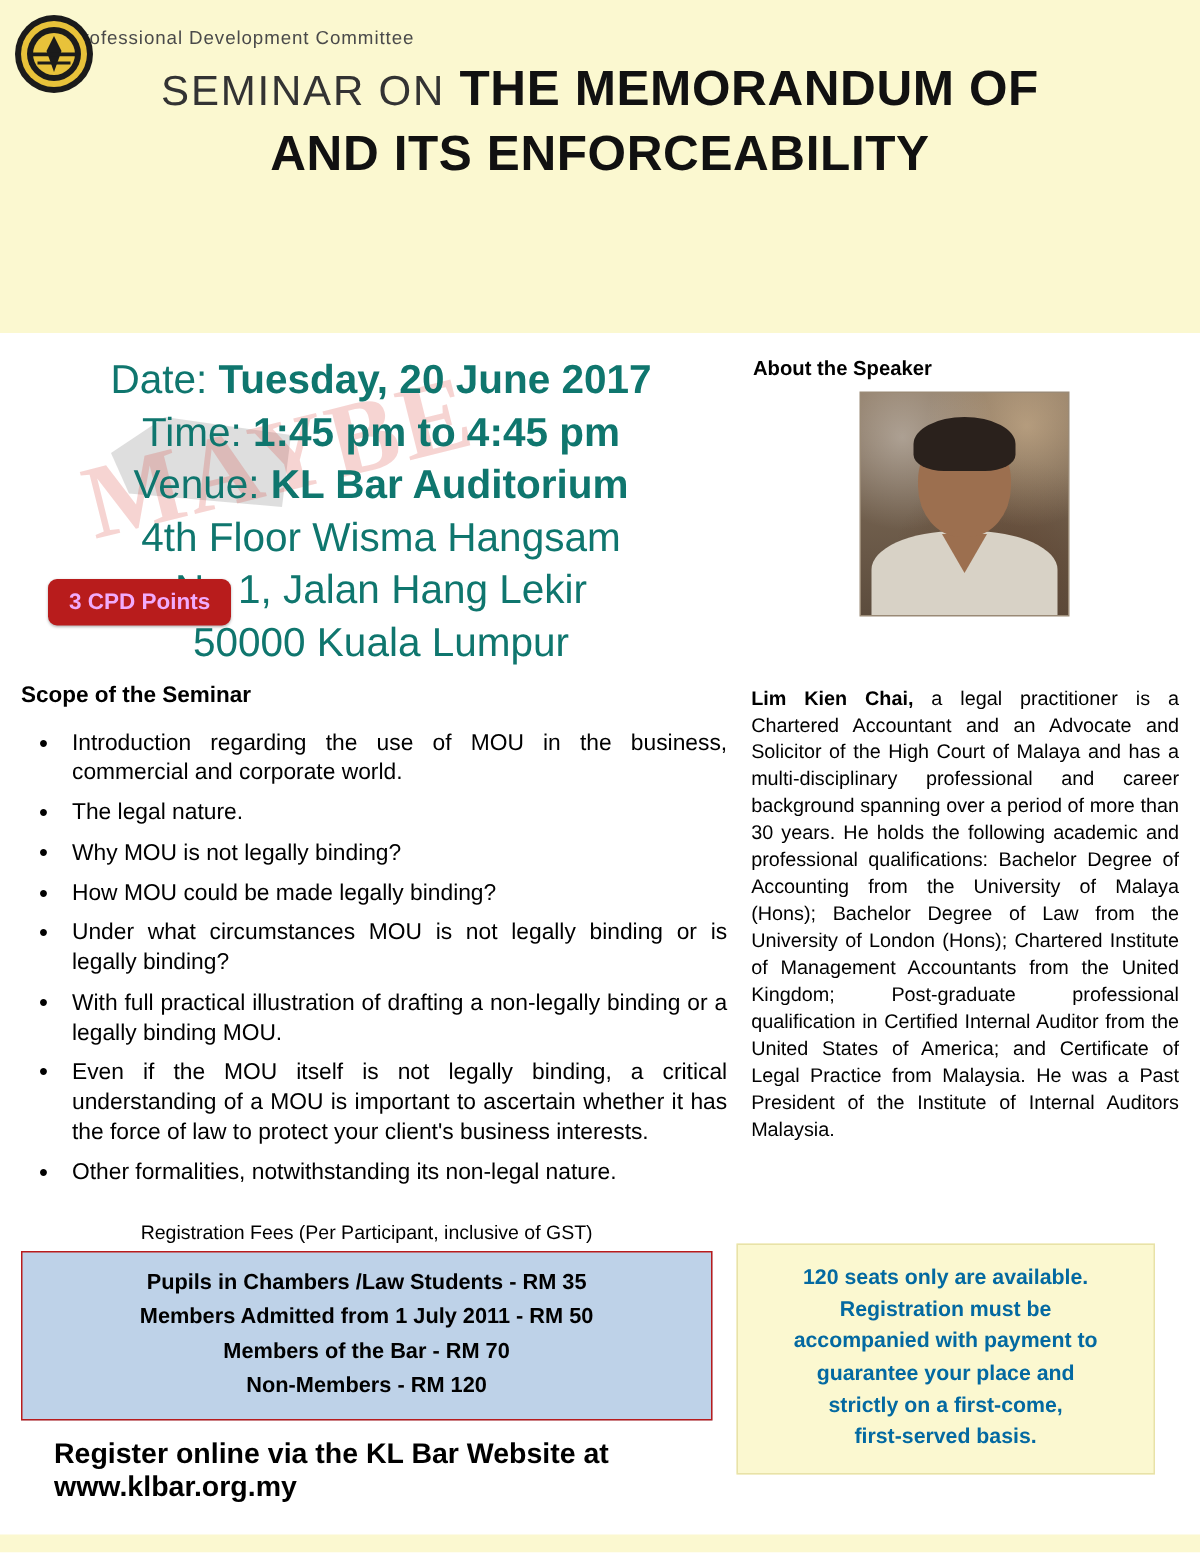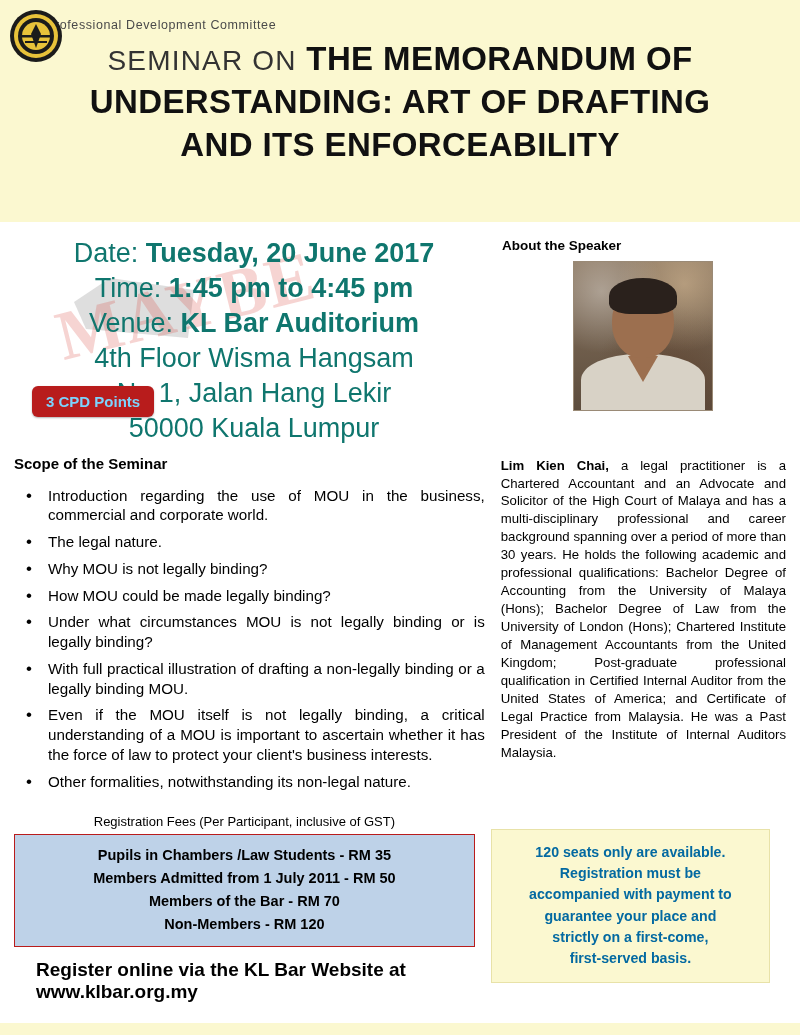--- a/index.html
+++ b/index.html
@@ -92,21 +92,21 @@
     position: relative;
     z-index: 2;
     color: #0f766e;
   }
   .dateline .lbl { font-weight: 400; }
   .dateline .val { font-weight: 700; }
 
   .cpd-badge {
     display: inline-block;
     background: #b81c1c;
-    color: #7dd3fc;
+    color: #f0abfc;
     font-weight: 700;
     font-size: 15px;
     padding: 7px 14px;
     border-radius: 6px;
     position: absolute;
     left: 18px; top: 150px;
     z-index: 3;
     box-shadow: 0 1px 2px rgba(0,0,0,.3);
   }
 
@@ -275,21 +275,20 @@
     </svg>
   </div>
 
   <div class="committee">Professional Development Committee</div>
 
   <div class="title-block">
     <div class="title-line">
       <span class="seminar-on">SEMINAR ON</span>
       <span>THE MEMORANDUM OF</span>
     </div>
-    <div class="title-line">UNDERSTANDING: ART OF DRAFTING</div>
     <div class="title-line">AND ITS ENFORCEABILITY</div>
   </div>
 </div>
 
 <div class="details-wrap">
 
   <div class="details-left">
     <div class="watermark-shape"></div>
     <div class="watermark">MAYBE</div>
 

